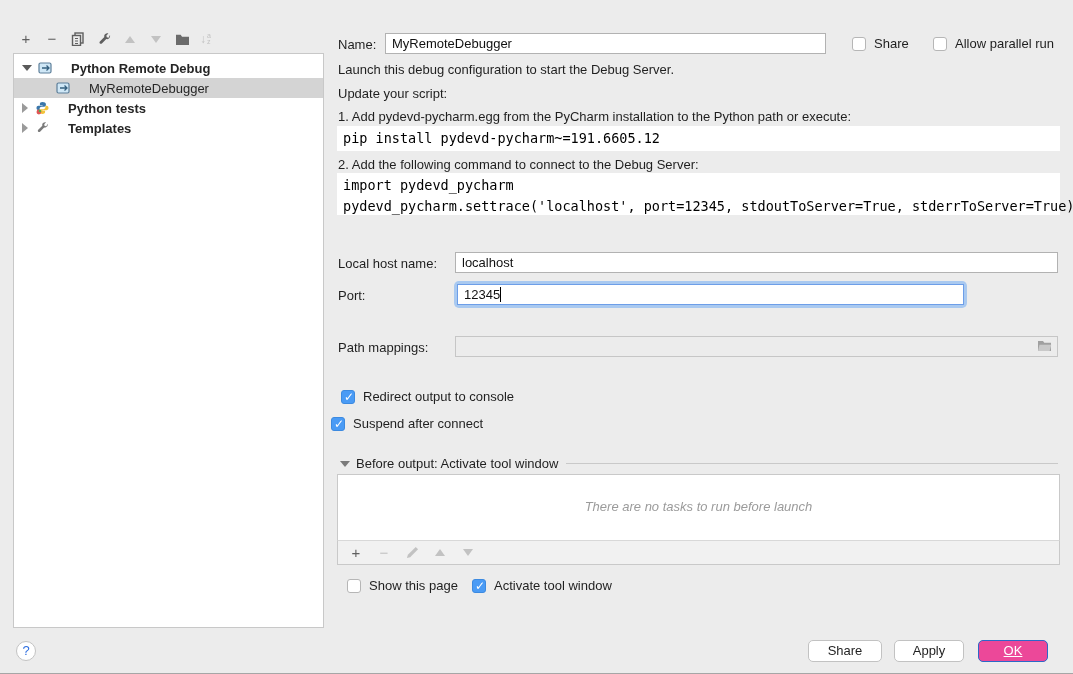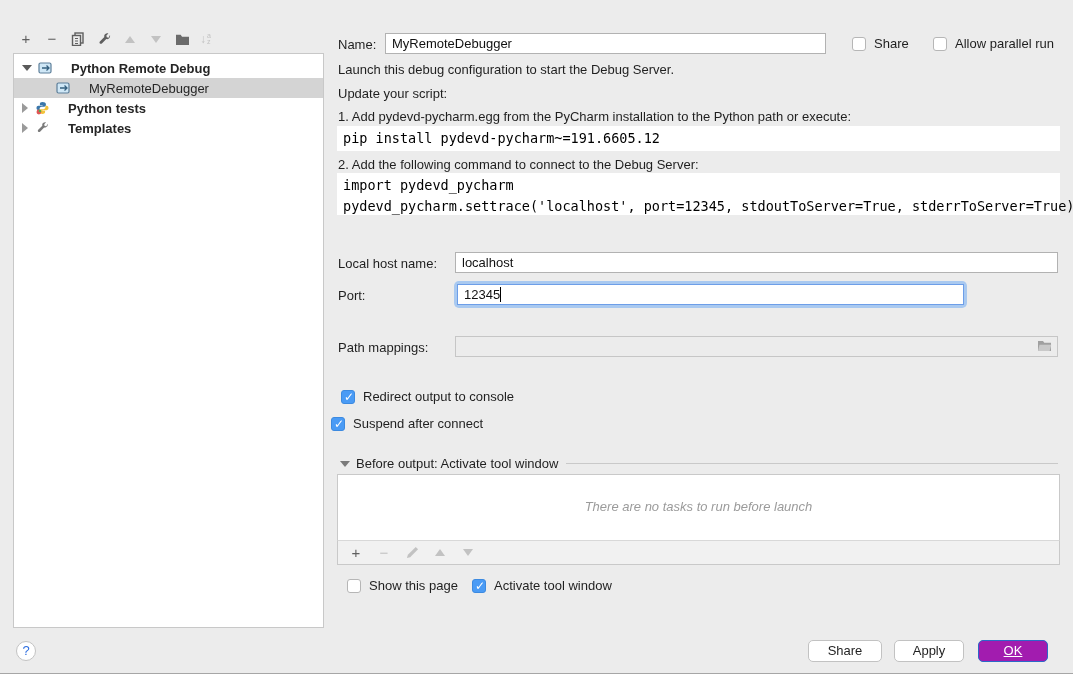--- a/index.html
+++ b/index.html
@@ -60,21 +60,21 @@
   .bl-header { position:absolute; display:flex; align-items:center; }
   .bl-line { height:1px; background:#c9c9c9; flex:1 1 auto; margin-left:8px; }
   .bl-box { position:absolute; left:337px; width:723px; background:#fff; border:1px solid #c9c9c9;font-style:italic; }
   .bl-empty { color:#9b9b9b; text-align:center; padding-top:24px; }
   .bl-strip { position:absolute; left:337px; width:723px; height:25px; background:#f1f1f1;
      border:1px solid #c9c9c9; border-top:1px solid #d8d8d8; display:flex; align-items:center; gap:12px; padding-left:10px; }
 
   
   .btn { position:absolute; height:22px; border:1px solid #c2c2c2; border-radius:5px; background:#ffffff;
          font-size:13px; color:#1f1f1f; text-align:center; line-height:20px; }
-  .btn.primary { background:#a21caf; border-color:#2c68c8; color:#ffffff;text-decoration:underline; }
+  .btn.primary { background:#ec4899; border-color:#2c68c8; color:#ffffff;text-decoration:underline; }
   .help-btn { position:absolute; left:16px; top:641px; width:20px; height:20px; border-radius:50%;
       background:#fff; border:1px solid #c3c3c3; color:#2f6fe0; text-align:center; line-height:18px; font-size:13px; }
 </style>
 </head>
 <body>
 
 <div class="win">
 
 
   <div class="lt-toolbar">

